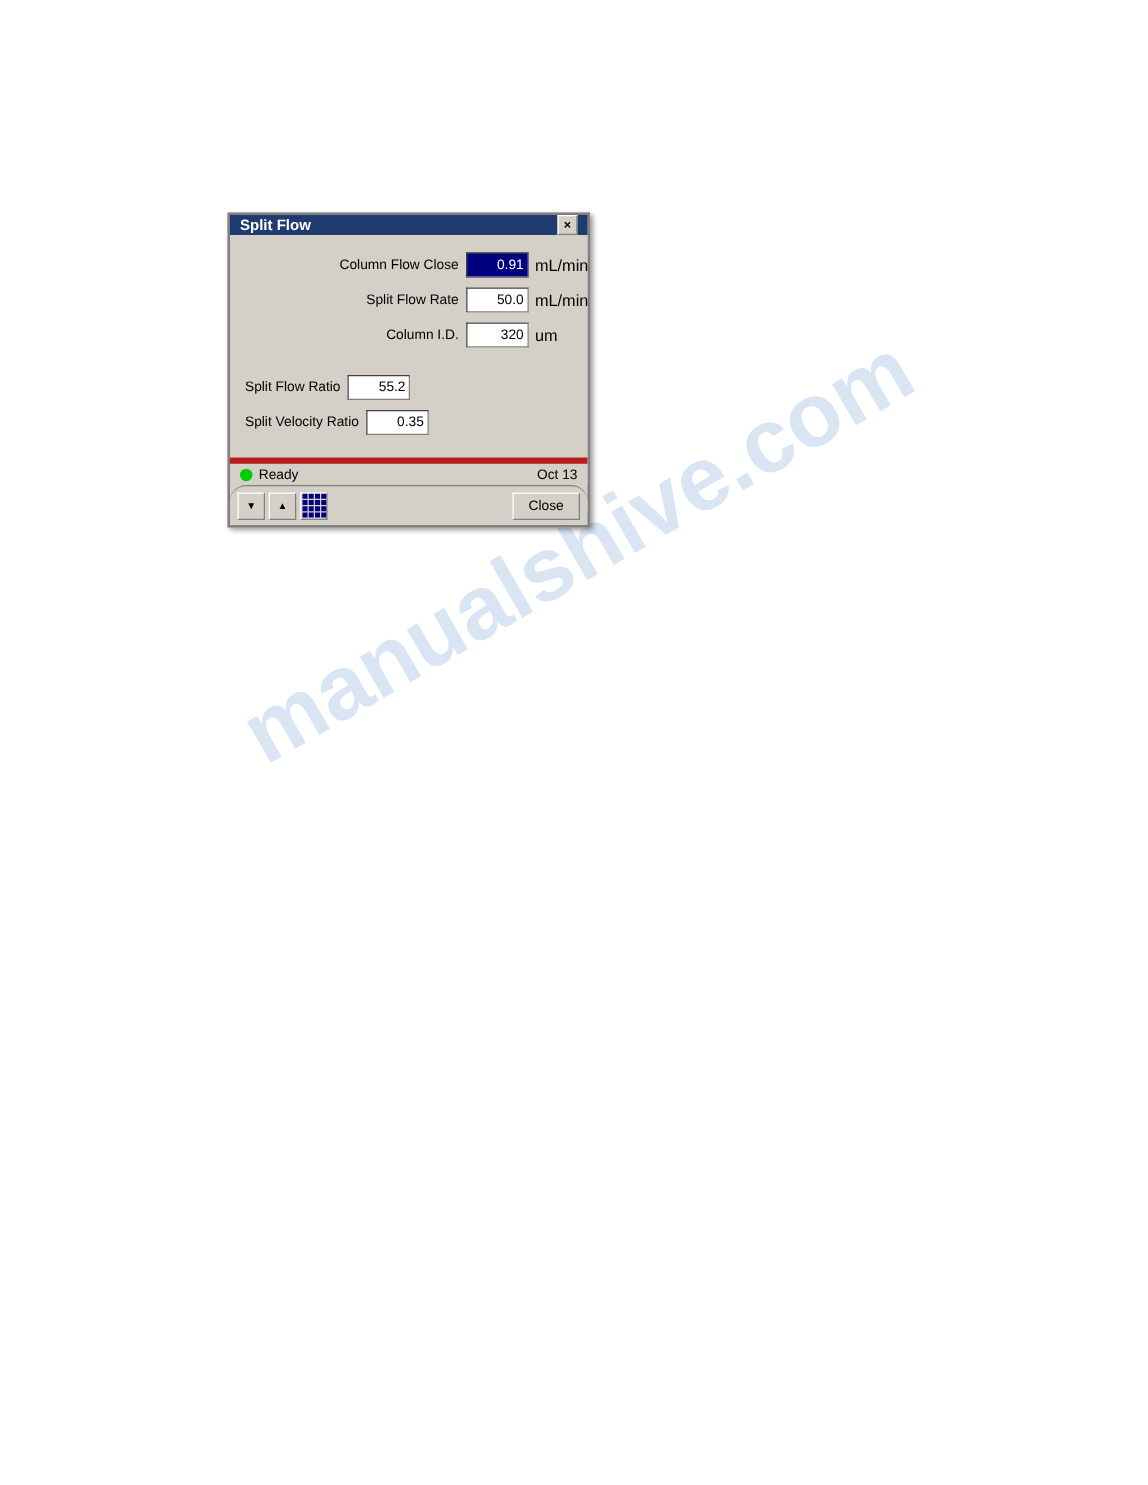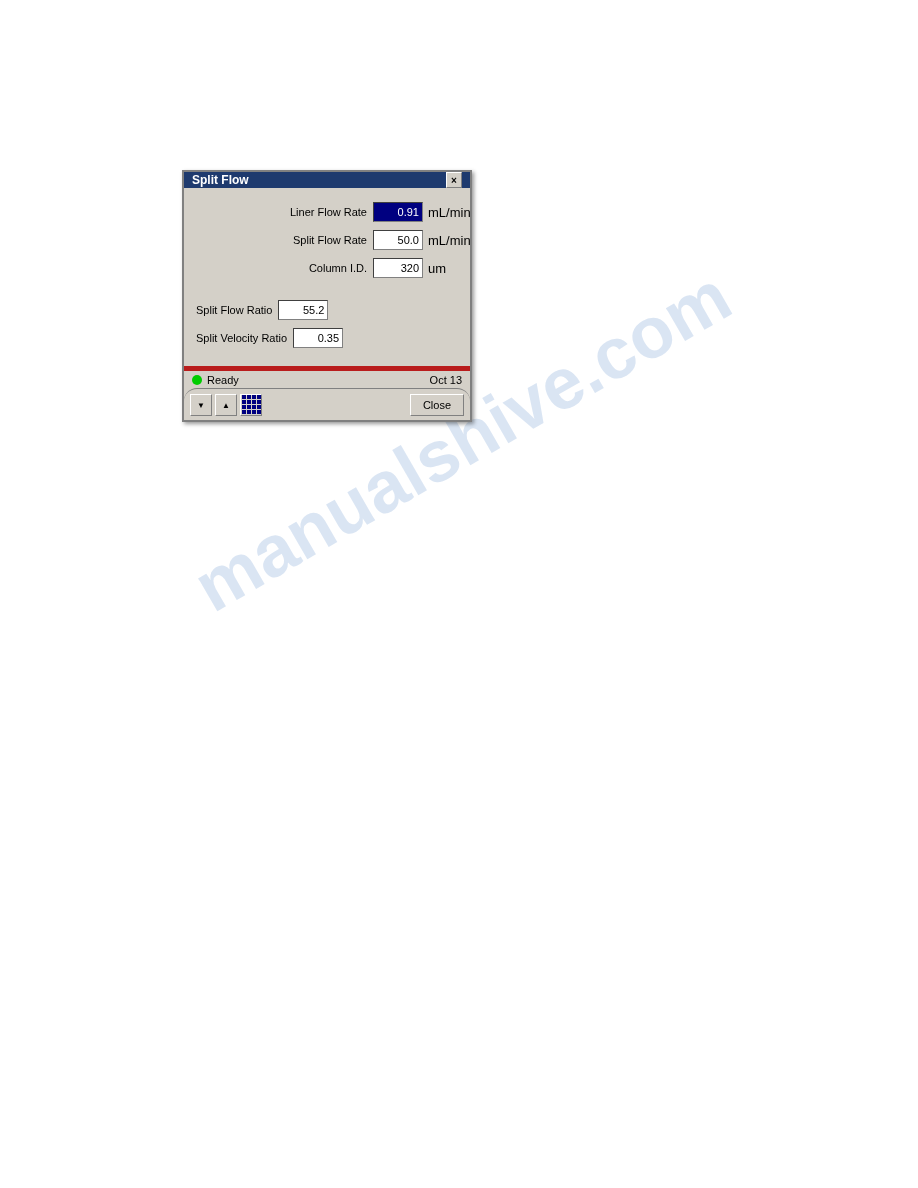--- a/index.html
+++ b/index.html
@@ -265,21 +265,21 @@
 <div class="dialog">
 
   <div class="title-bar">
     <span class="title-bar-text">Split Flow</span>
     <div class="title-bar-close">×</div>
   </div>
 
   <div class="dialog-content">
 
     <div class="form-row">
-      <span class="form-label">Liner Flow Rate</span>
+      <span class="form-label">Column Flow Close</span>
       <input class="form-input highlighted" type="text" value="0.91" style="">
       <span class="form-unit">mL/min</span>
     </div>
 
     <div class="form-row">
       <span class="form-label">Split Flow Rate</span>
       <input class="form-input" type="text" value="50.0" style="">
       <span class="form-unit">mL/min</span>
     </div>
 

